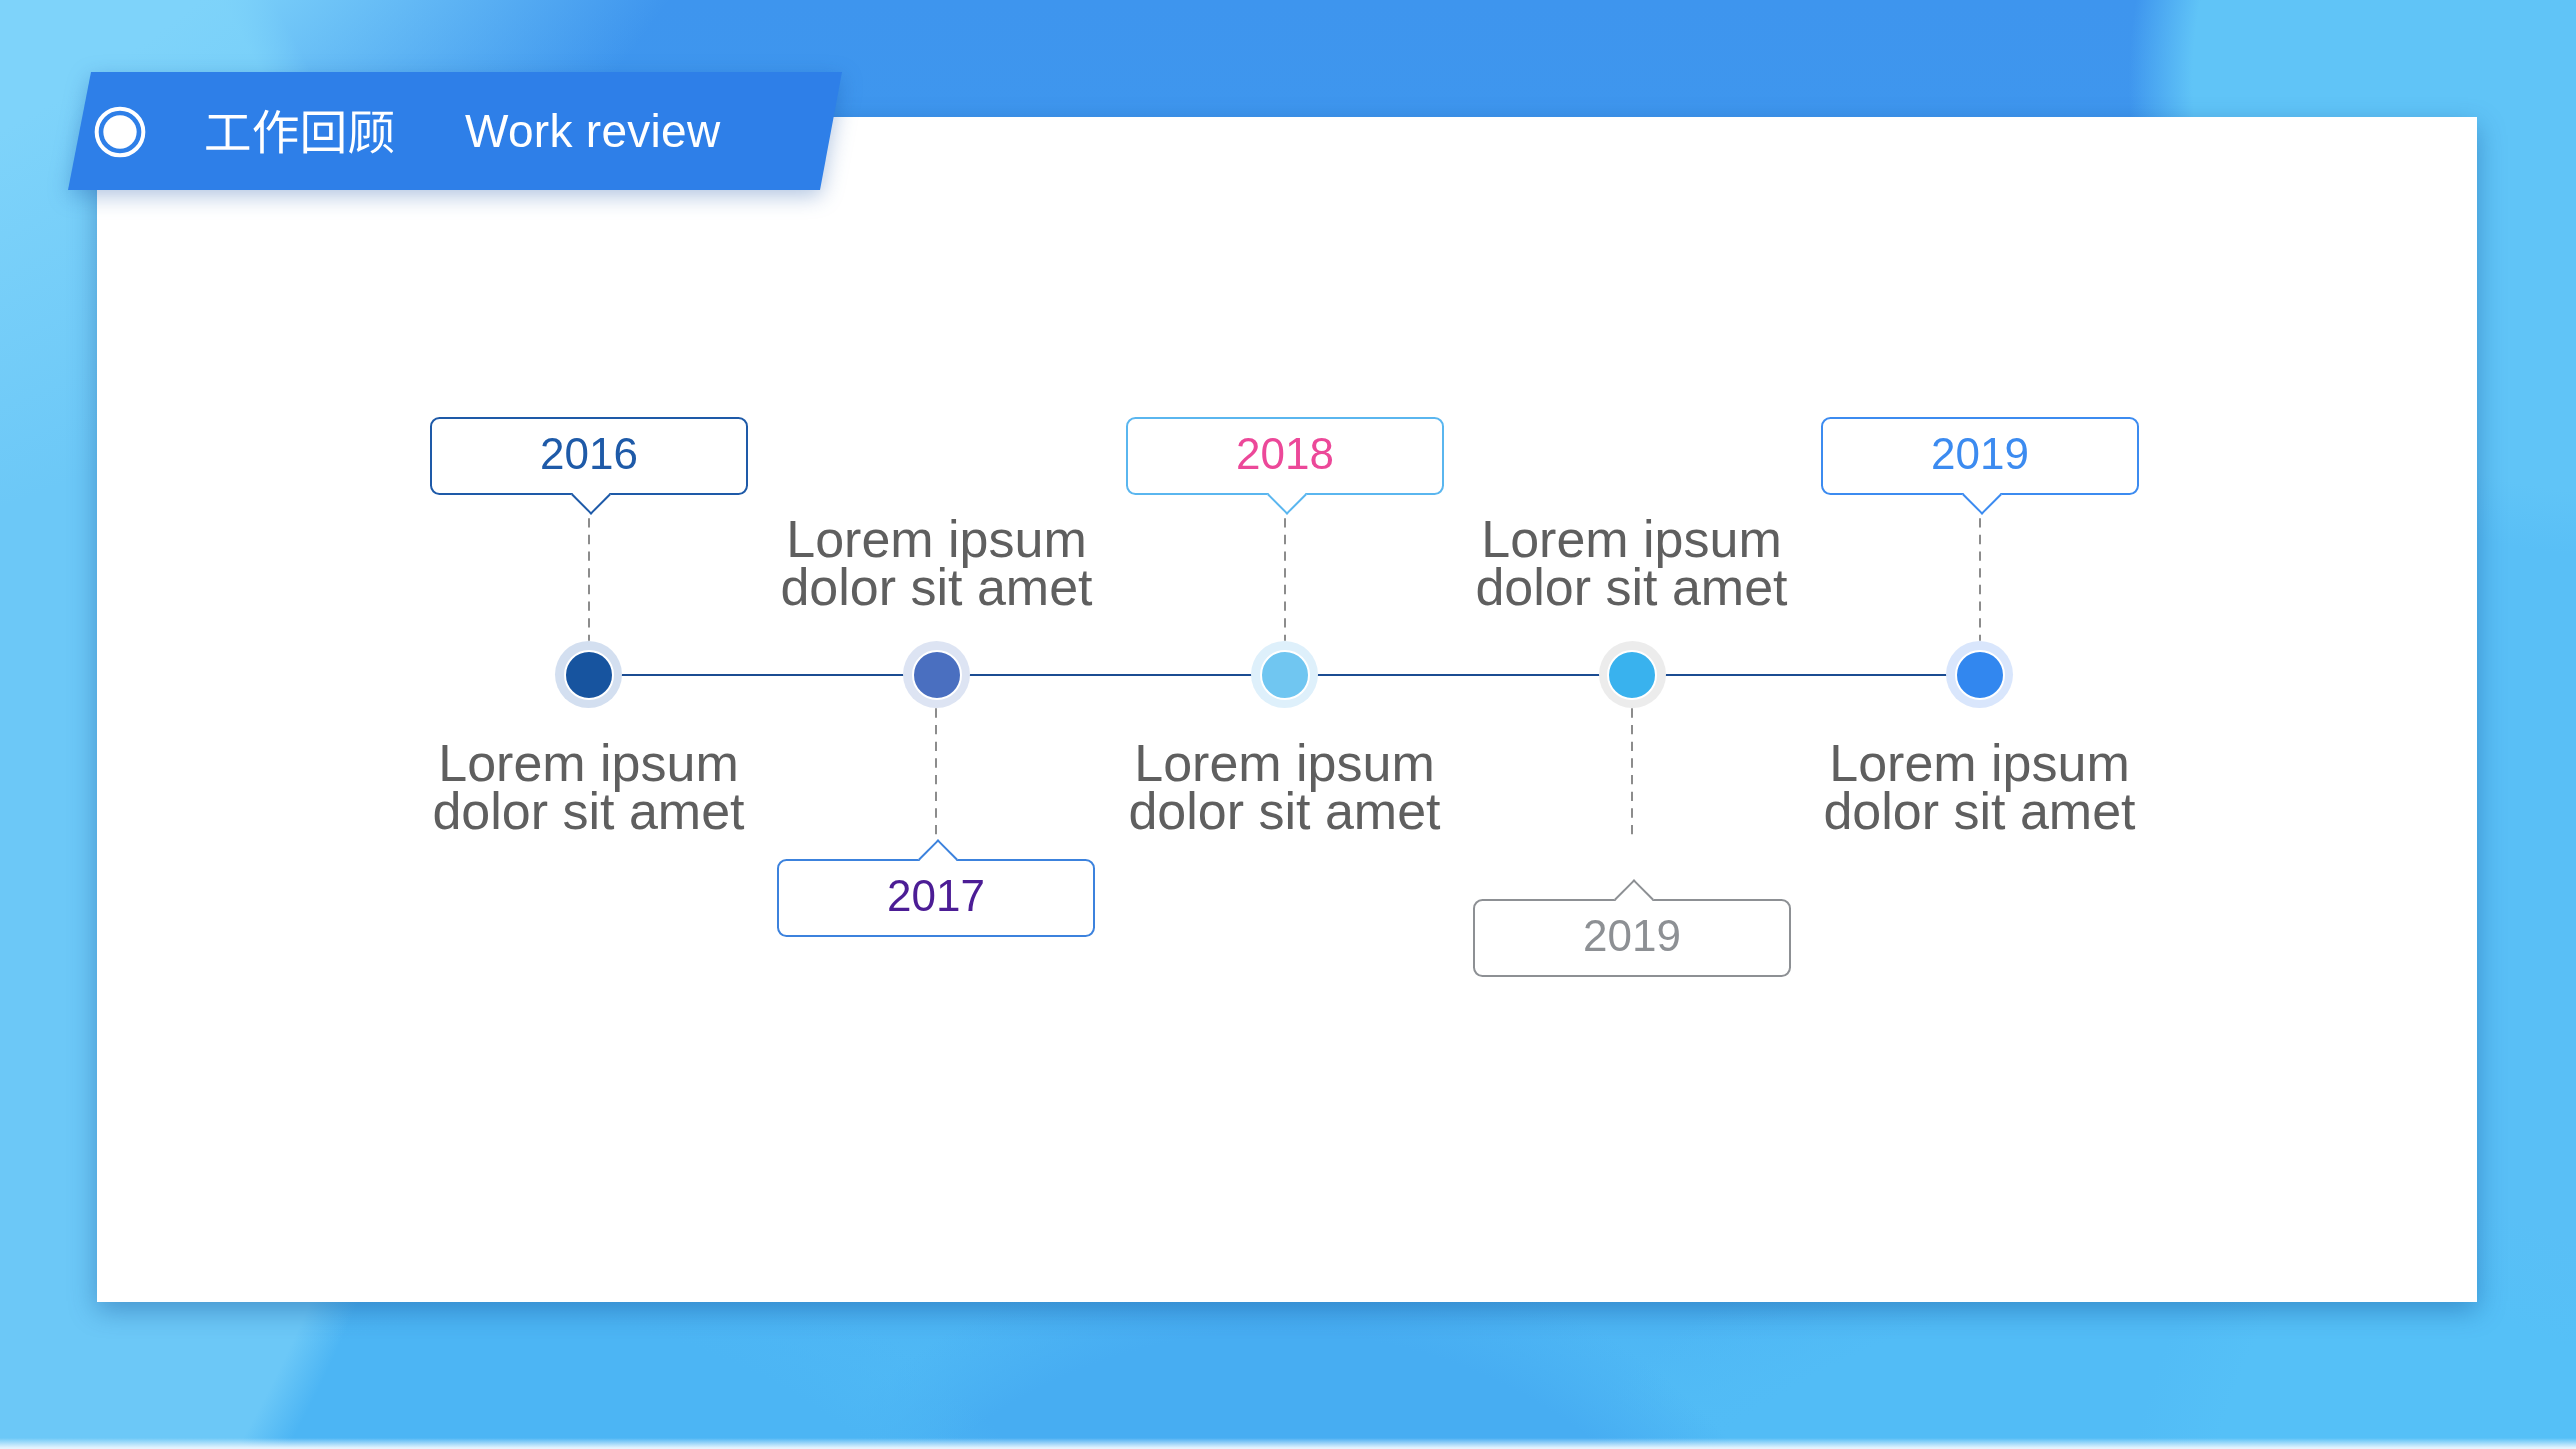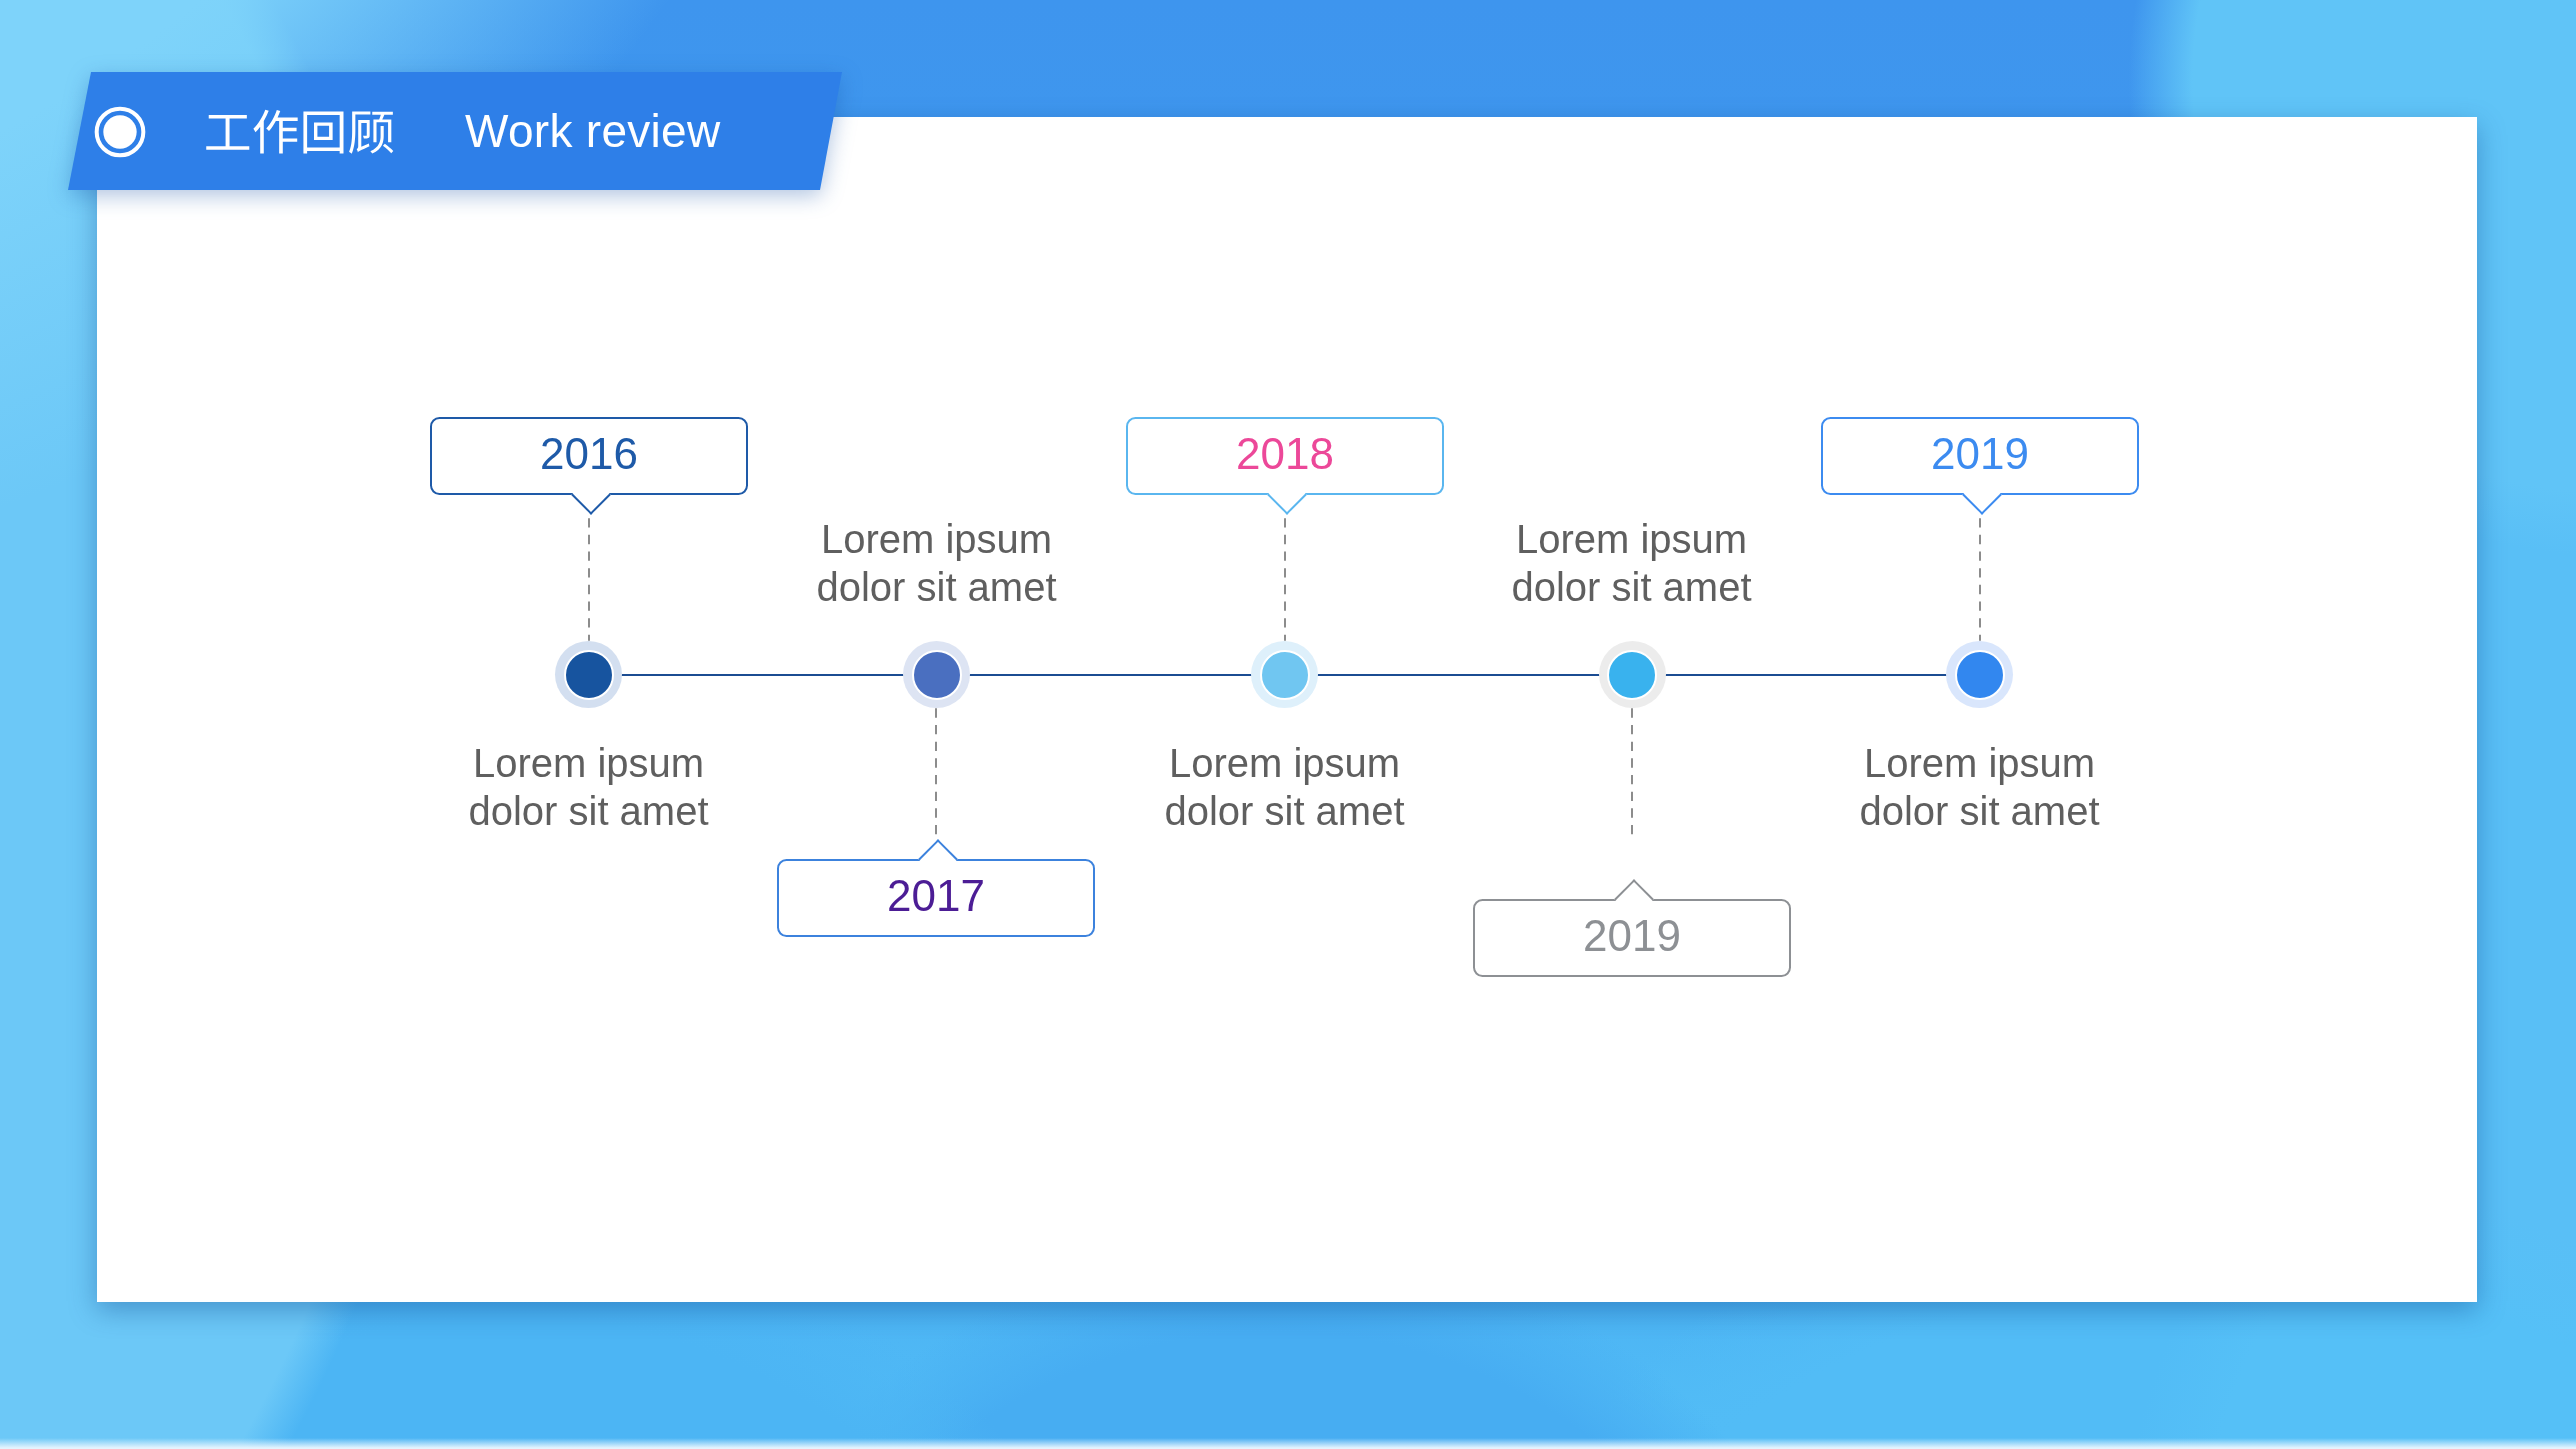--- a/index.html
+++ b/index.html
@@ -48,21 +48,21 @@
     border:2.7px solid #ffffff; top:650px; }
   .connector { position:absolute; width:2px; top:0; }
   .yearbox { position:absolute; width:318px; height:78px; border:2px solid; border-radius:9.4px;
     background:#ffffff; display:flex; align-items:center; justify-content:center;
     font-size:44px; }
   .yearbox span { position:relative; top:-2px; }
   .tail { position:absolute; width:28px; height:28px; background:#ffffff; }
   .tail.down { transform:rotate(45deg); border-right:2px solid; border-bottom:2px solid; }
   .tail.up   { transform:rotate(45deg); border-left:2px solid; border-top:2px solid; }
   .caption { position:absolute; width:429px; text-align:center; color:#5f5f5f;
-    font-size:40px; line-height:48px; }
+    font-size:52px; line-height:48px; }
 </style>
 </head>
 <body>
 
 <div class="card"></div>
 
 <div class="tl-layer">
   <div class="tl-line"></div>
   <div id="tl-items">
   <div class="tl-item">

